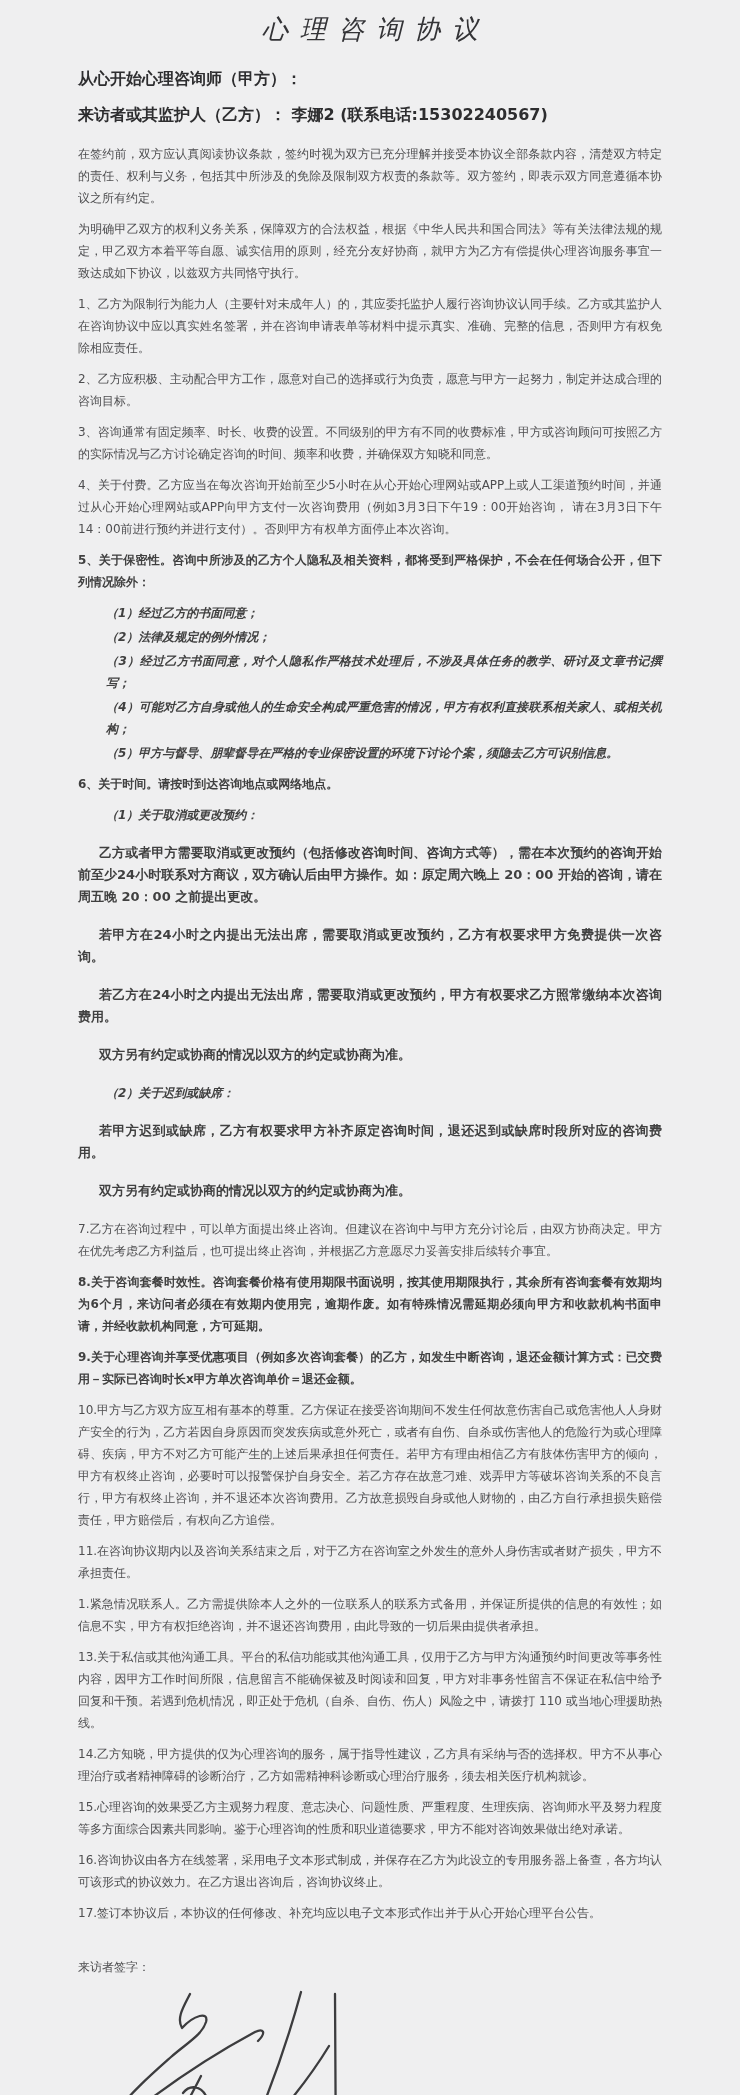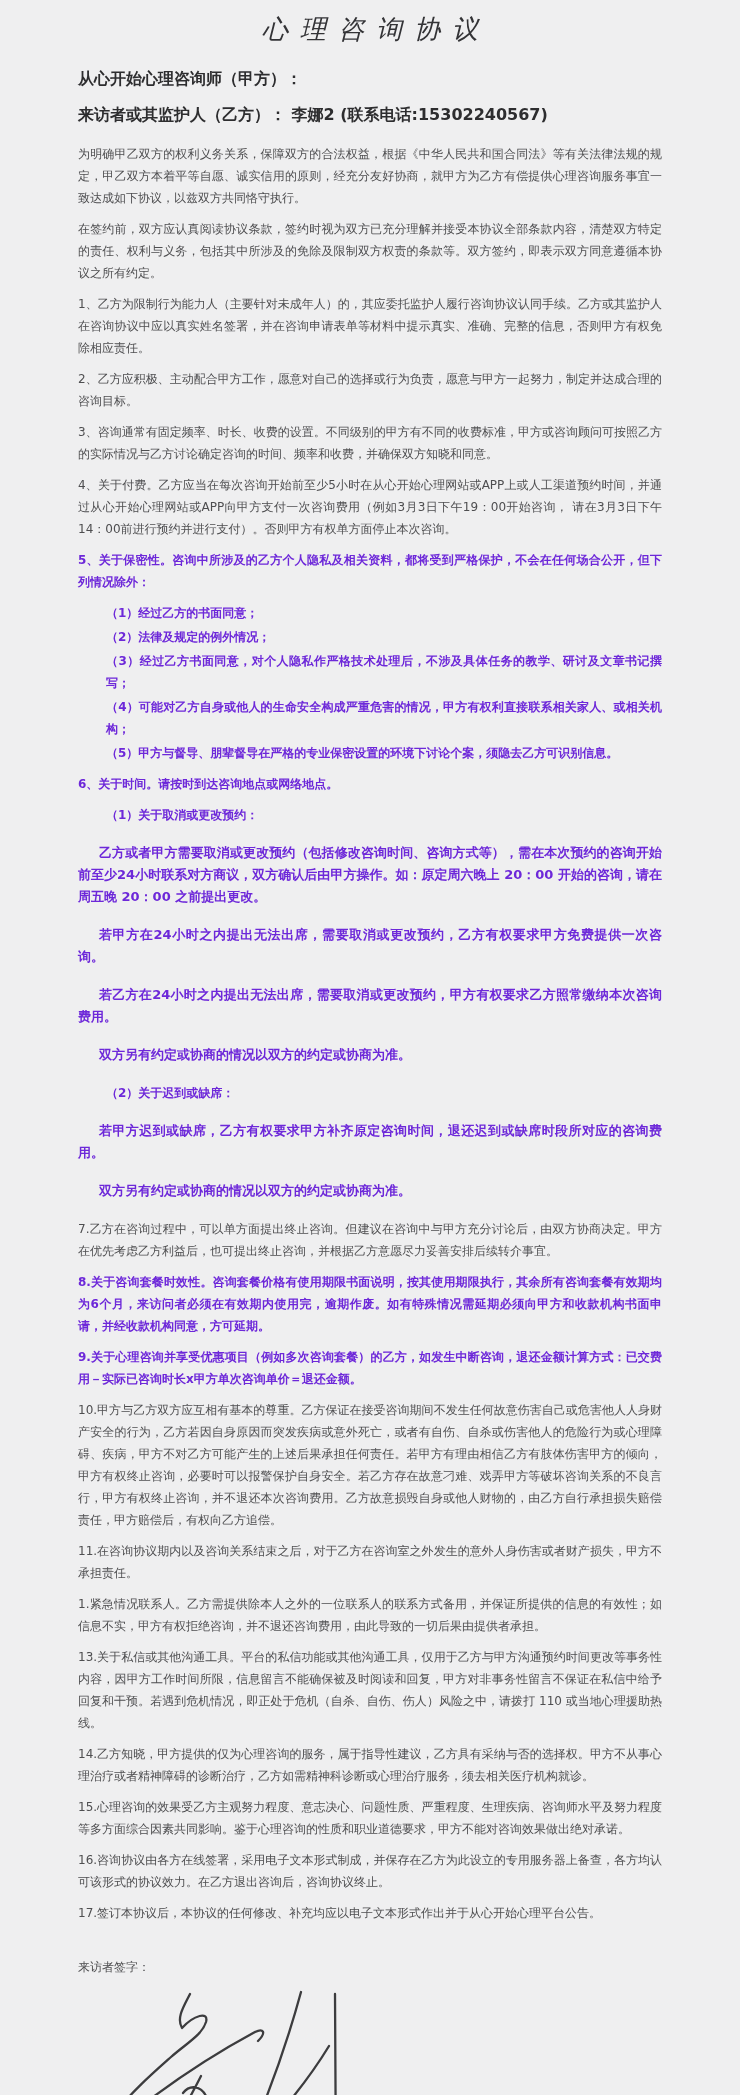--- a/index.html
+++ b/index.html
@@ -28,27 +28,28 @@
     color: #2d2d2f;
     line-height: 16px;
     margin: 20px 0;
   }
   .para {
     font-size: 12px;
     line-height: 22px;
     margin: 9px 0;
     text-align: justify;
   }
-  .bold { font-weight: 700; color: #6d28d9; }
+  .bold { font-weight: 700; color: #404040; }
   .item {
     font-size: 12px;
     line-height: 22px;
     margin: 2px 0;
     padding-left: 28px;
     text-align: justify;
+    font-style: italic;
   }
   .sub {
     font-size: 13px;
     line-height: 22px;
     margin: 16px 0;
     text-indent: 21px;
     text-align: justify;
   }
   .block { margin: 9px 0; }
   .sig-label { margin-top: 32px; }
@@ -68,22 +69,22 @@
 <body>
 
 <div class="doc">
 
   <h1 class="title">心理咨询协议</h1>
 
   <p class="party">从心开始心理咨询师（甲方）：</p>
 
   <p class="party"><span>来访者或其监护人（乙方）：</span><span> 李娜2 (联系电话:15302240567)</span></p>
 
+  <p class="para">在签约前，双方应认真阅读协议条款，签约时视为双方已充分理解并接受本协议全部条款内容，清楚双方特定的责任、权利与义务，包括其中所涉及的免除及限制双方权责的条款等。双方签约，即表示双方同意遵循本协议之所有约定。</p>
   <p class="para">为明确甲乙双方的权利义务关系，保障双方的合法权益，根据《中华人民共和国合同法》等有关法律法规的规定，甲乙双方本着平等自愿、诚实信用的原则，经充分友好协商，就甲方为乙方有偿提供心理咨询服务事宜一致达成如下协议，以兹双方共同恪守执行。</p>
-  <p class="para">在签约前，双方应认真阅读协议条款，签约时视为双方已充分理解并接受本协议全部条款内容，清楚双方特定的责任、权利与义务，包括其中所涉及的免除及限制双方权责的条款等。双方签约，即表示双方同意遵循本协议之所有约定。</p>
 
   <p class="para">1、乙方为限制行为能力人（主要针对未成年人）的，其应委托监护人履行咨询协议认同手续。乙方或其监护人在咨询协议中应以真实姓名签署，并在咨询申请表单等材料中提示真实、准确、完整的信息，否则甲方有权免除相应责任。</p>
   <p class="para">2、乙方应积极、主动配合甲方工作，愿意对自己的选择或行为负责，愿意与甲方一起努力，制定并达成合理的咨询目标。</p>
   <p class="para">3、咨询通常有固定频率、时长、收费的设置。不同级别的甲方有不同的收费标准，甲方或咨询顾问可按照乙方的实际情况与乙方讨论确定咨询的时间、频率和收费，并确保双方知晓和同意。</p>
   <p class="para">4、关于付费。乙方应当在每次咨询开始前至少5小时在从心开始心理网站或APP上或人工渠道预约时间，并通过从心开始心理网站或APP向甲方支付一次咨询费用（例如3月3日下午19：00开始咨询， 请在3月3日下午14：00前进行预约并进行支付）。否则甲方有权单方面停止本次咨询。</p>
 
   <div class="block bold">
     <p class="para bold">5、关于保密性。咨询中所涉及的乙方个人隐私及相关资料，都将受到严格保护，不会在任何场合公开，但下列情况除外：</p>
     <p class="item bold">（1）经过乙方的书面同意；</p>
     <p class="item bold">（2）法律及规定的例外情况；</p>

